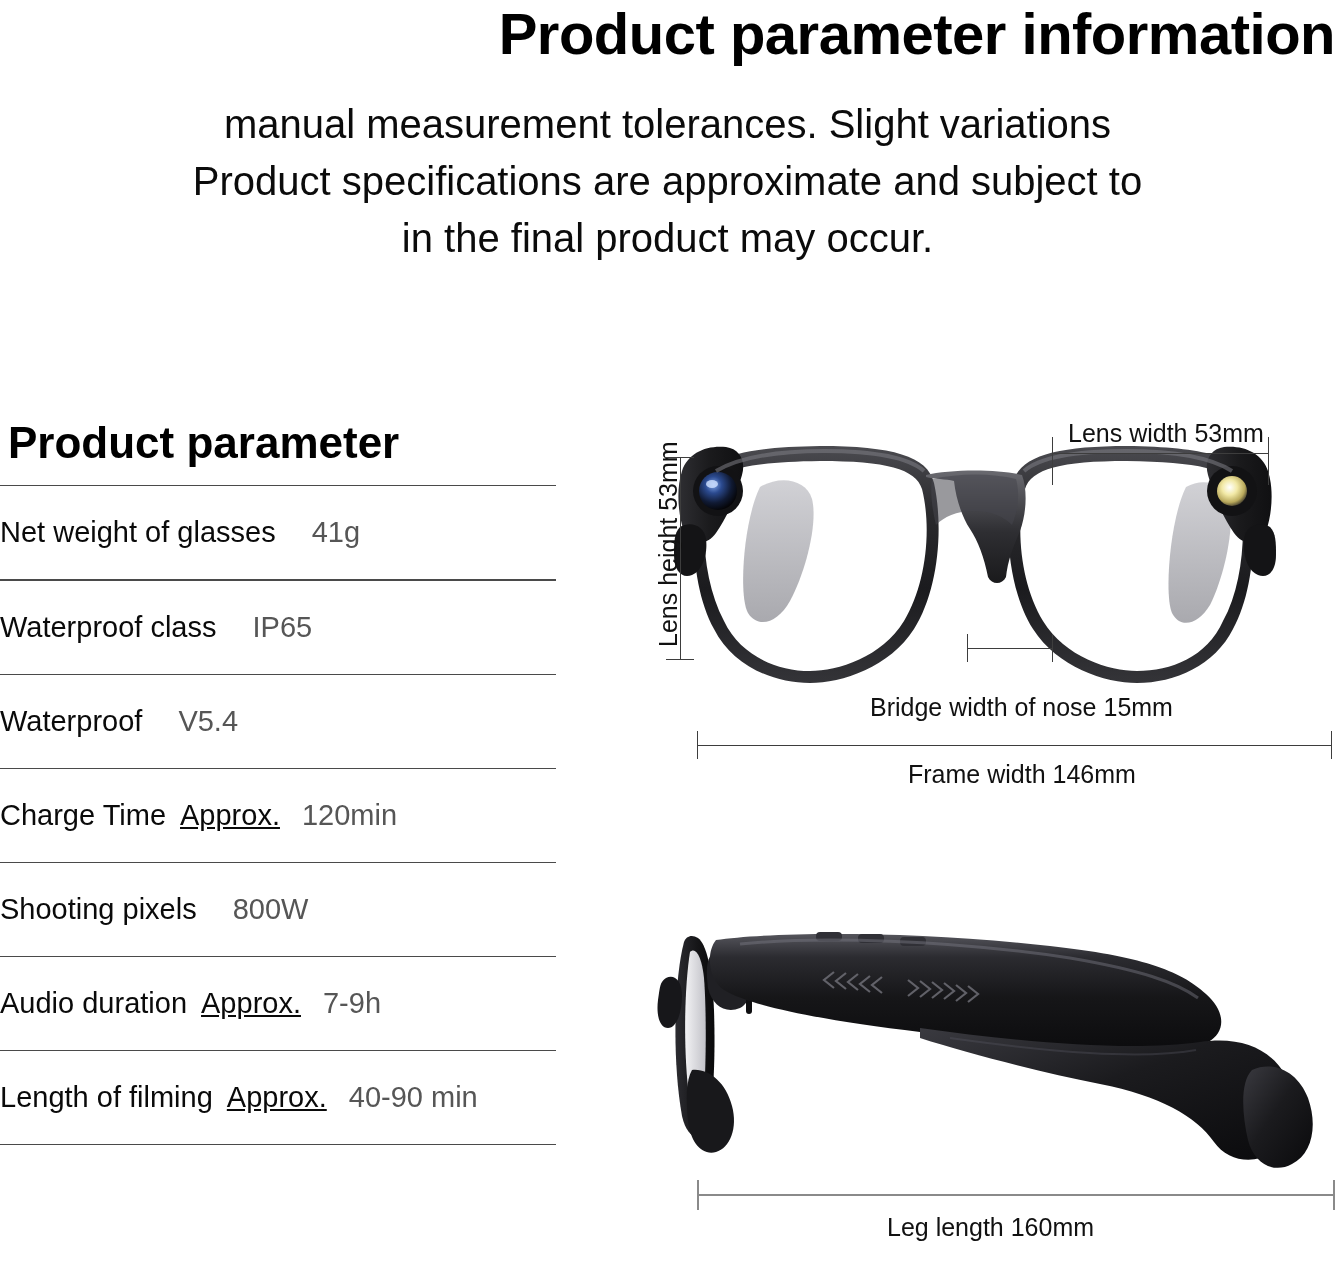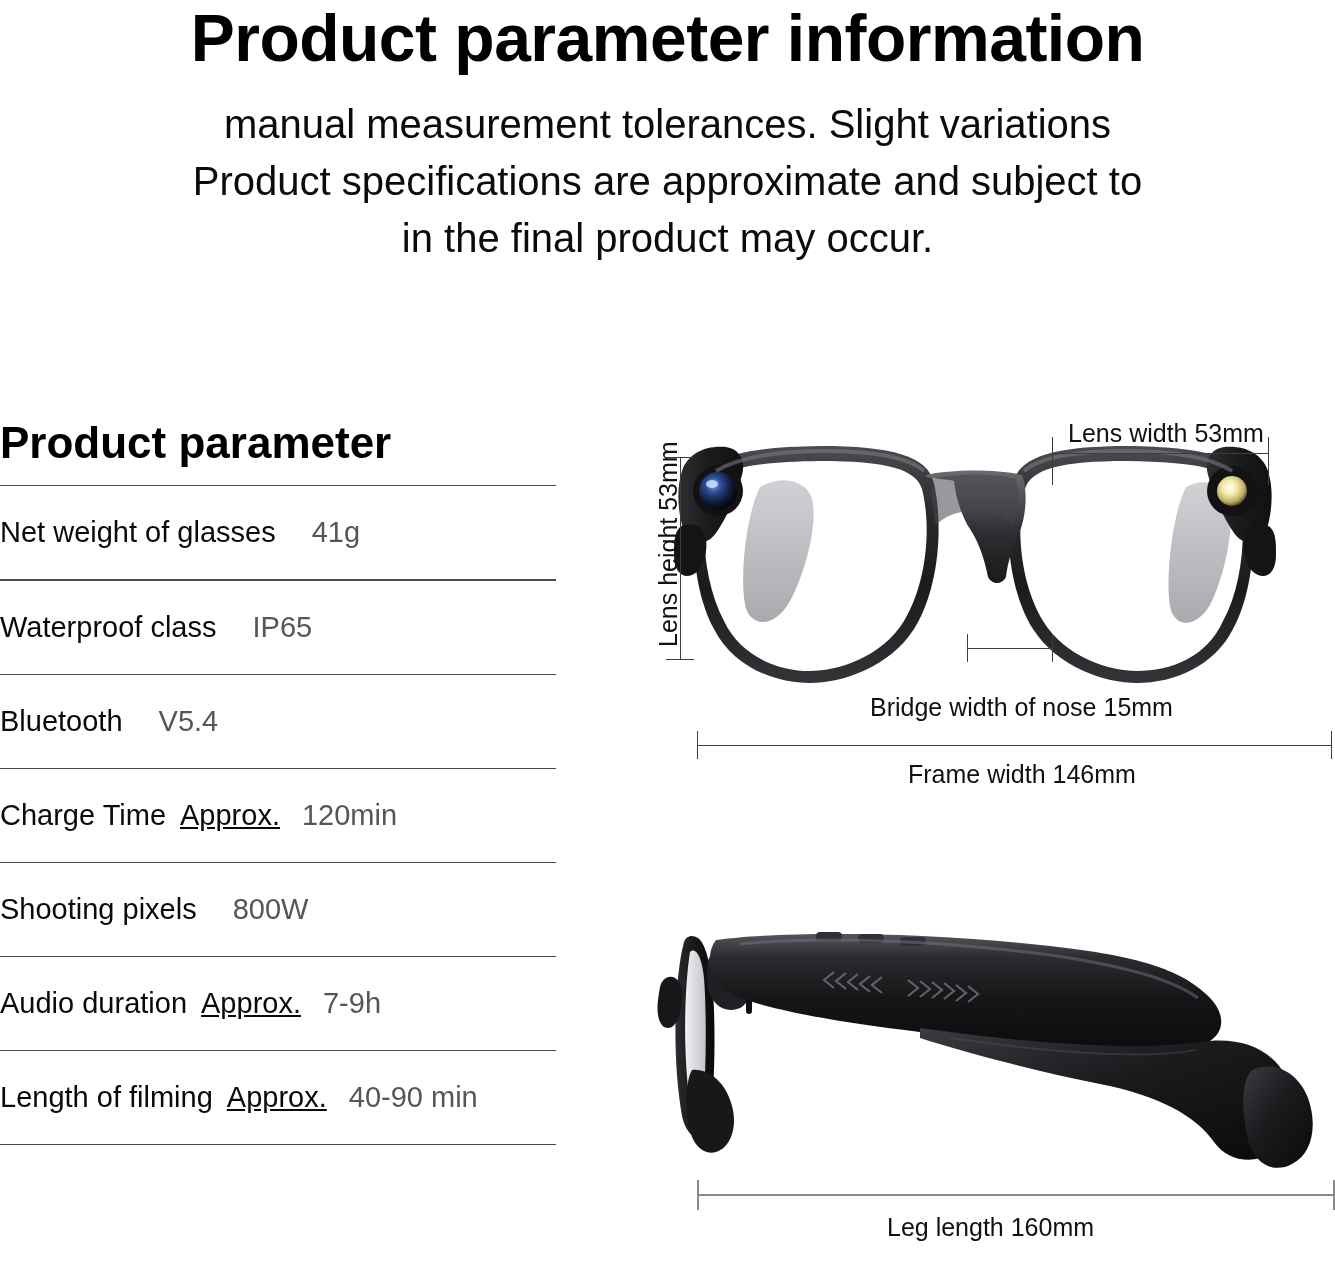--- a/index.html
+++ b/index.html
@@ -8,35 +8,35 @@
     background: #ffffff;
     font-family: "Liberation Sans", sans-serif;
     color: #000;
     overflow: hidden;
   }
   .page { position: relative; width: 1335px; height: 1271px; background:#fff; }
 
   
   .hdr-title {
     position: absolute; left: 0; top: 4px; width: 1335px;
-    text-align: center;
-    font-size: 66px; font-weight: 700; letter-spacing: -0.5px;
+    text-align: right;
+    font-size: 58px; font-weight: 700; letter-spacing: -0.5px;
     line-height: 1.05; color: #000; white-space: nowrap;
   }
   .hdr-sub {
     position: absolute; left: 150px; top: 96px; width: 1035px;
     text-align: center; font-size: 40px; font-weight: 400;
     line-height: 1.42; color: #0b0b0b;
   }
 
   
   .params { position: absolute; left: 0; top: 418px; width: 556px; }
   .params-title {
     font-size: 44px; font-weight: 700; color: #000;
-    padding-left: 0; line-height: 1.15; margin-bottom: 16px;
+    padding-left: 8px; line-height: 1.15; margin-bottom: 16px;
   }
   .p-rule { width: 556px; height: 1px; background: #4a4a4a; }
   .p-row {
     display: flex; align-items: center;
     height: 93px; 
     font-size: 29px; white-space: nowrap;
   }
   .p-label { color: #0a0a0a; font-weight: 400; }
   .p-approx { color: #0a0a0a; font-weight: 400; margin-left: 14px; text-decoration: underline; }
   .p-value { color: #565656; font-weight: 400; margin-left: 22px; }
@@ -87,21 +87,21 @@
     <div class="p-rule"></div>
 
     <div class="p-row">
       <span class="p-label">Waterproof class</span>
       <span class="p-approx"></span>
       <span class="p-value">IP65</span>
     </div>
     <div class="p-rule"></div>
 
     <div class="p-row">
-      <span class="p-label">Bluetooth</span>
+      <span class="p-label">Waterproof</span>
       <span class="p-approx"></span>
       <span class="p-value">V5.4</span>
     </div>
     <div class="p-rule"></div>
 
     <div class="p-row">
       <span class="p-label">Charge Time</span>
       <span class="p-approx">Approx.</span>
       <span class="p-value">120min</span>
     </div>

